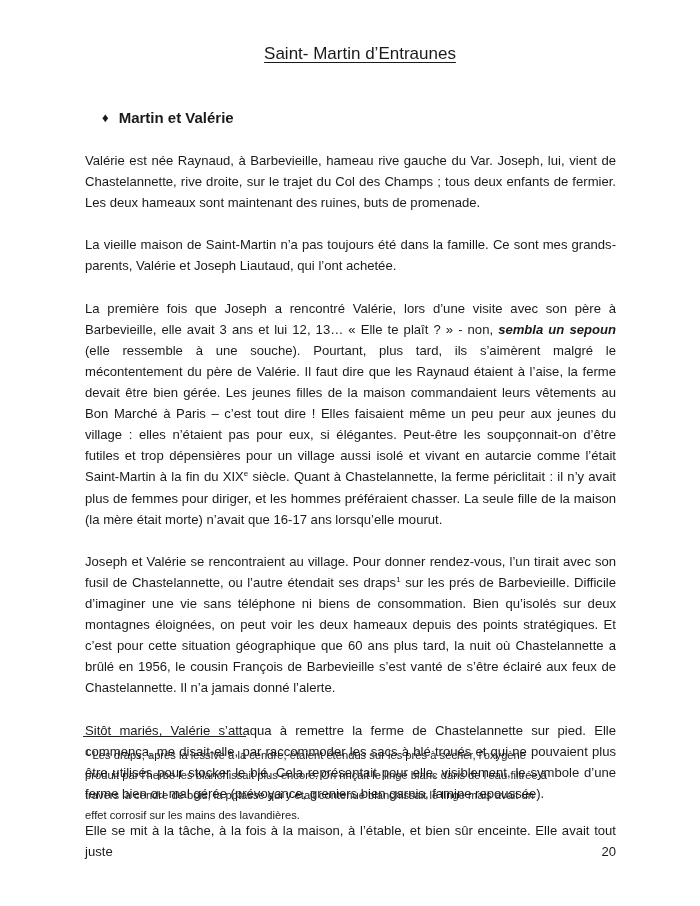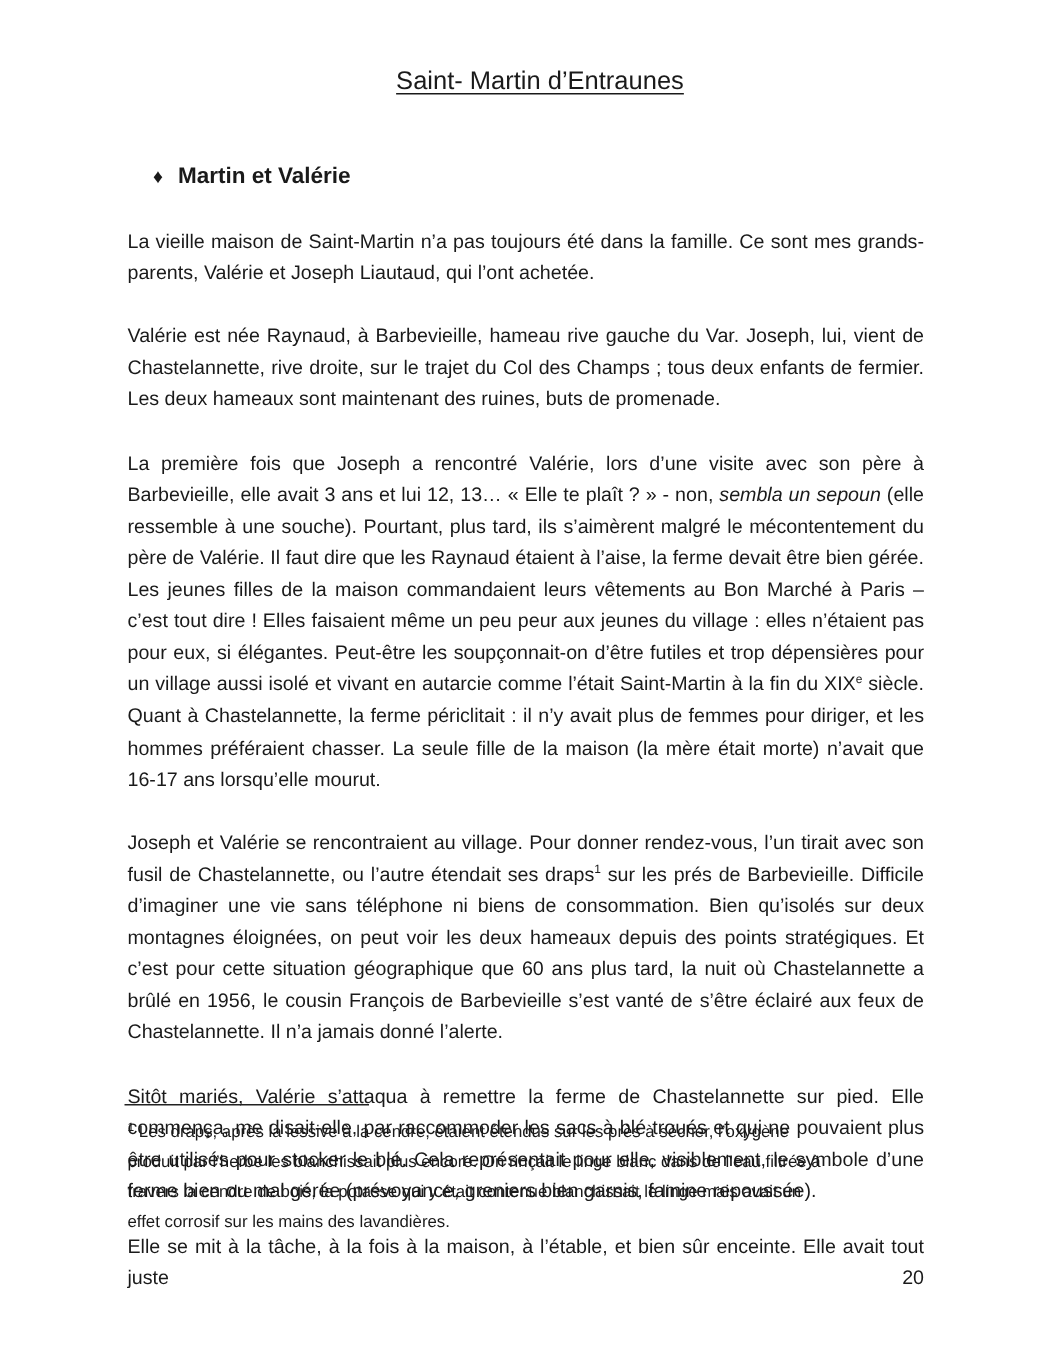--- a/index.html
+++ b/index.html
@@ -11,21 +11,21 @@
   .title span { text-decoration: underline; text-underline-offset: 3px; text-decoration-thickness: 1px; }
   .heading { position: absolute; top: 109px; left: 102px; font-size: 15px; font-weight: bold;
              display: flex; align-items: center; }
   .heading .diamond { font-size: 13px; margin-right: 10px; }
   .body { position: absolute; left: 85px; width: 531px; top: 150px;
           font-size: 13.1px; line-height: 21.1px; text-align: justify; }
   .body p { margin: 0 0 21.1px 0; }
   .body p.tight { margin-bottom: 16px; }
   .body p.last { margin-bottom: 0; text-align-last: justify; }
   sup { font-size: 8px; line-height: 0; vertical-align: 5px; }
-  em { font-style: italic; }
+  em { font-style: italic; font-weight: bold; }
   .fn-rule { position: absolute; left: 83px; top: 736px; width: 163px; height: 0;
              border-top: 1px solid #222; }
   .footnote { position: absolute; left: 85px; top: 745px; width: 470px;
               font-size: 11.2px; line-height: 20px; }
   .footnote sup { font-size: 8px; vertical-align: 4px; }
 </style>
 </head>
 <body>
 
 <div class="page">
@@ -33,22 +33,22 @@
   <div class="title">
     <span>Saint- Martin d’Entraunes</span>
   </div>
 
   <div class="heading">
     <span class="diamond">♦</span>
     <span>Martin et Valérie</span>
   </div>
 
   <div class="body">
+    <p>Valérie est née Raynaud, à Barbevieille, hameau rive gauche du Var. Joseph, lui, vient de Chastelannette, rive droite, sur le trajet du Col des Champs ; tous deux enfants de fermier. Les deux hameaux sont maintenant des ruines, buts de promenade.</p>
     <p>La vieille maison de Saint-Martin n’a pas toujours été dans la famille. Ce sont mes grands-parents, Valérie et Joseph Liautaud, qui l’ont achetée.</p>
-    <p>Valérie est née Raynaud, à Barbevieille, hameau rive gauche du Var. Joseph, lui, vient de Chastelannette, rive droite, sur le trajet du Col des Champs ; tous deux enfants de fermier. Les deux hameaux sont maintenant des ruines, buts de promenade.</p>
     <p><span>La première fois que Joseph a rencontré Valérie, lors d’une visite avec son père à Barbevieille, elle avait 3 ans et lui 12, 13… « Elle te plaît ? » - non, </span><em>sembla un sepoun</em><span> (elle ressemble à une souche). Pourtant, plus tard, ils s’aimèrent malgré le mécontentement du père de Valérie. Il faut dire que les Raynaud étaient à l’aise, la ferme devait être bien gérée. Les jeunes filles de la maison commandaient leurs vêtements au Bon Marché à Paris – c’est tout dire ! Elles faisaient même un peu peur aux jeunes du village : elles n’étaient pas pour eux, si élégantes. Peut-être les soupçonnait-on d’être futiles et trop dépensières pour un village aussi isolé et vivant en autarcie comme l’était Saint-Martin à la fin du XIX</span><sup>e</sup><span> siècle. Quant à Chastelannette, la ferme périclitait : il n’y avait plus de femmes pour diriger, et les hommes préféraient chasser. La seule fille de la maison (la mère était morte) n’avait que 16-17 ans lorsqu’elle mourut.</span></p>
     <p><span>Joseph et Valérie se rencontraient au village. Pour donner rendez-vous, l’un tirait avec son fusil de Chastelannette, ou l’autre étendait ses draps</span><sup>1</sup><span> sur les prés de Barbevieille. Difficile d’imaginer une vie sans téléphone ni biens de consommation. Bien qu’isolés sur deux montagnes éloignées, on peut voir les deux hameaux depuis des points stratégiques. Et c’est pour cette situation géographique que 60 ans plus tard, la nuit où Chastelannette a brûlé en 1956, le cousin François de Barbevieille s’est vanté de s’être éclairé aux feux de Chastelannette. Il n’a jamais donné l’alerte.</span></p>
     <p class="tight">Sitôt mariés, Valérie s’attaqua à remettre la ferme de Chastelannette sur pied. Elle commença, me disait-elle, par raccommoder les sacs à blé troués et qui ne pouvaient plus être utilisés pour stocker le blé. Cela représentait pour elle, visiblement, le symbole d’une ferme bien ou mal gérée (prévoyance, greniers bien garnis, famine repoussée).</p>
     <p class="last">Elle se mit à la tâche, à la fois à la maison, à l’étable, et bien sûr enceinte. Elle avait tout juste 20</p>
   </div>
 
   <div class="fn-rule"></div>
 
   <div class="footnote"><sup>1</sup><span> Les draps, après la lessive à la cendre, étaient étendus sur les près à sécher, l’oxygène produit par l’herbe les blanchissait plus encore. On rinçait le linge blanc dans de l’eau filtrée à travers la cendre de bois, la potasse qui y était contenue blanchissait le linge mais avait un effet corrosif sur les mains des lavandières.</span></div>
 

